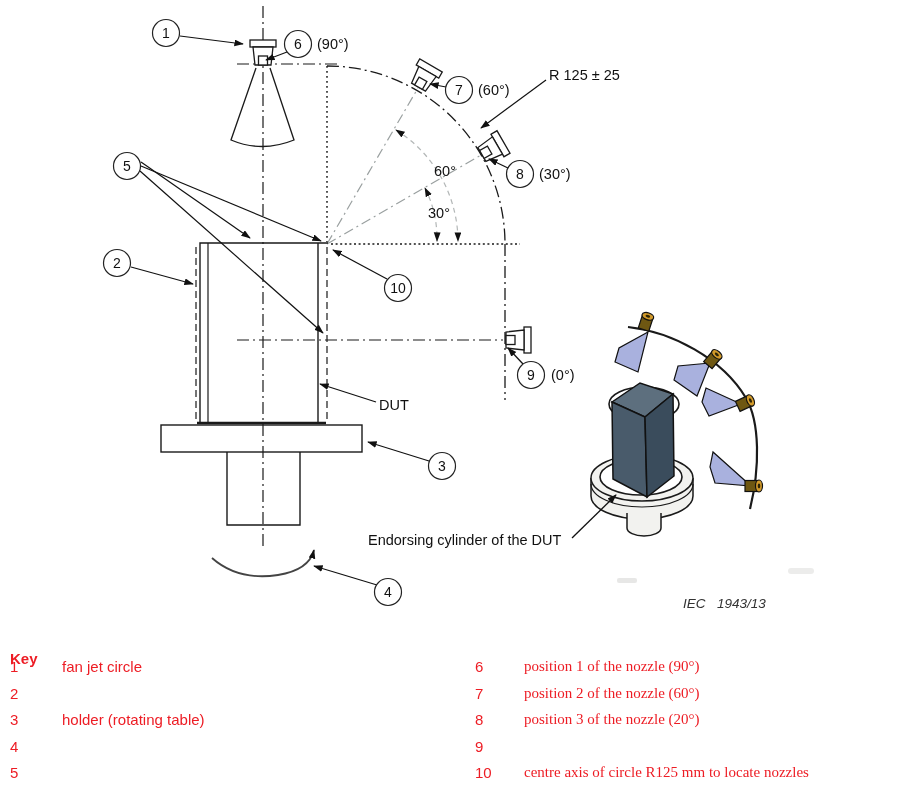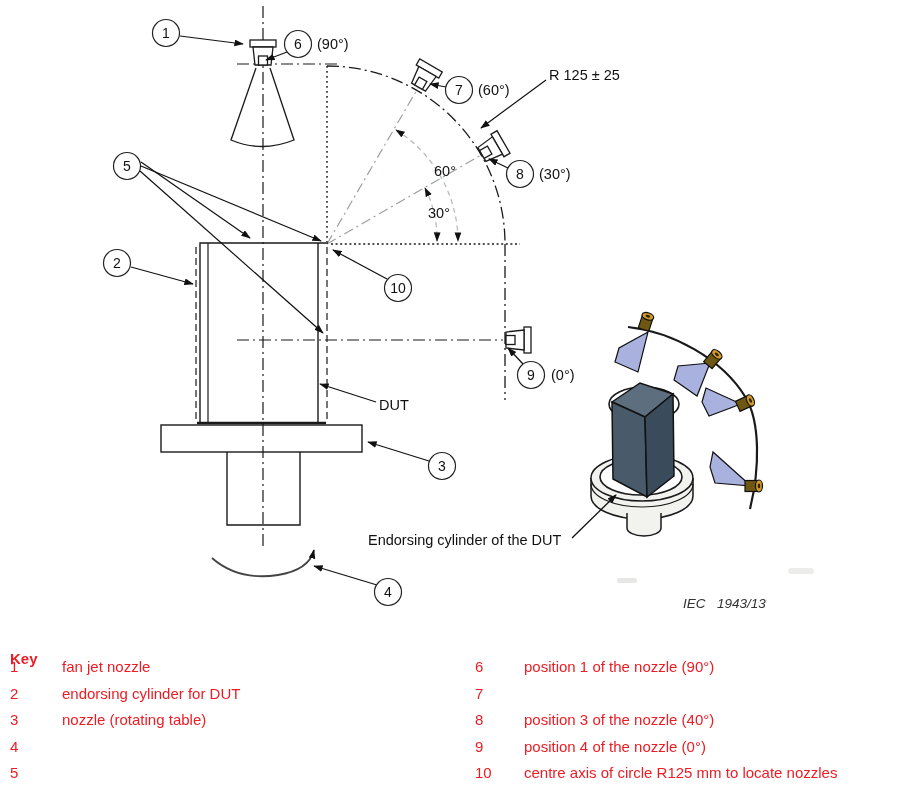--- a/index.html
+++ b/index.html
@@ -13,21 +13,21 @@
   
   .key{position:absolute;left:10px;top:632px;width:884px;color:#ed1c24;}
   .key-title{font-size:15px;font-weight:bold;margin:18px 0 11px 0;}
   .key-col{position:absolute;top:26px;}
   .key-col.left{left:0;}
   .key-col.right{left:465px;}
   .key-row{display:flex;margin-bottom:9.5px;font-size:15px;line-height:17px;}
   .key-num{flex:0 0 52px;}
   .key-col.right .key-num{flex:0 0 49px;}
   .key-text{max-width:332px;}
-  .key-col.right .key-text{max-width:380px;}
+  .key-col.right .key-text{max-width:380px;font-family:Liberation Serif, serif;}
 </style>
 </head>
 <body>
 
 <div class="page">
 
   <svg width="900" height="626" viewBox="0 0 900 626">
     <defs>
       <marker id="arr" markerWidth="10" markerHeight="8" refX="8.6" refY="3.4" orient="auto" markerUnits="userSpaceOnUse">
         <path d="M0,0 L9.5,3.4 L0,6.8 Z" fill="#111"></path>
@@ -192,53 +192,52 @@
     <rect x="788" y="568" width="26" height="6" rx="3" fill="#d4d4d2" opacity="0.45"></rect>
   </svg>
 
   
   <div class="key">
     <div class="key-title">Key</div>
 
     <div class="key-col left">
       <div class="key-row">
         <span class="key-num">1</span>
-        <span class="key-text">fan jet nozzle</span>
+        <span class="key-text">fan jet circle</span>
       </div>
       <div class="key-row">
         <span class="key-num">2</span>
-        <span class="key-text">endorsing cylinder for DUT</span>
       </div>
       <div class="key-row">
         <span class="key-num">3</span>
-        <span class="key-text">nozzle (rotating table)</span>
+        <span class="key-text">holder (rotating table)</span>
       </div>
       <div class="key-row">
         <span class="key-num">4</span>
       </div>
       <div class="key-row">
         <span class="key-num">5</span>
       </div>
     </div>
 
     <div class="key-col right">
       <div class="key-row">
         <span class="key-num">6</span>
         <span class="key-text">position 1 of the nozzle (90°)</span>
       </div>
       <div class="key-row">
         <span class="key-num">7</span>
+        <span class="key-text">position 2 of the nozzle (60°)</span>
       </div>
       <div class="key-row">
         <span class="key-num">8</span>
-        <span class="key-text">position 3 of the nozzle (40°)</span>
+        <span class="key-text">position 3 of the nozzle (20°)</span>
       </div>
       <div class="key-row">
         <span class="key-num">9</span>
-        <span class="key-text">position 4 of the nozzle (0°)</span>
       </div>
       <div class="key-row">
         <span class="key-num">10</span>
         <span class="key-text">centre axis of circle R125 mm to locate nozzles</span>
       </div>
     </div>
   </div>
 
 </div>
 

